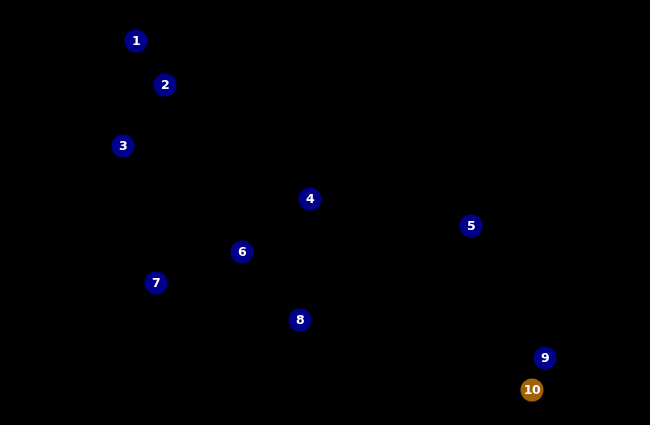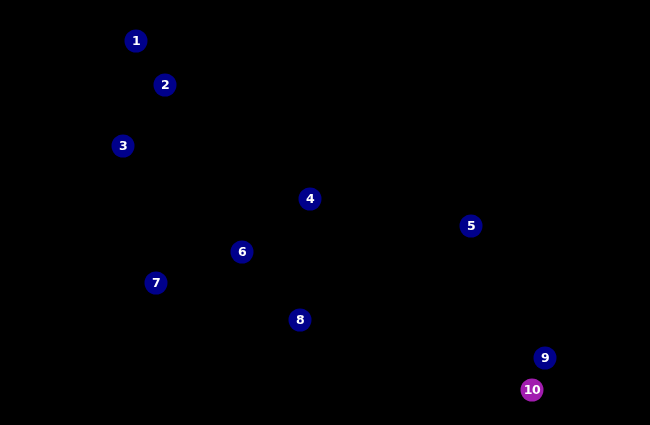--- a/index.html
+++ b/index.html
@@ -33,14 +33,14 @@
 <div class="screen" id="screen" style="background: rgb(0, 0, 0);">
     <div class="marker" style="left: 136px; top: 41px; background: rgb(0, 0, 139); color: rgb(255, 255, 255);">1</div>
     <div class="marker" style="left: 165px; top: 85px; background: rgb(0, 0, 139); color: rgb(255, 255, 255);">2</div>
     <div class="marker" style="left: 123px; top: 146px; background: rgb(0, 0, 139); color: rgb(255, 255, 255);">3</div>
     <div class="marker" style="left: 310px; top: 199px; background: rgb(0, 0, 139); color: rgb(255, 255, 255);">4</div>
     <div class="marker" style="left: 471px; top: 226px; background: rgb(0, 0, 139); color: rgb(255, 255, 255);">5</div>
     <div class="marker" style="left: 242px; top: 252px; background: rgb(0, 0, 139); color: rgb(255, 255, 255);">6</div>
     <div class="marker" style="left: 156px; top: 283px; background: rgb(0, 0, 139); color: rgb(255, 255, 255);">7</div>
     <div class="marker" style="left: 300px; top: 320px; background: rgb(0, 0, 139); color: rgb(255, 255, 255);">8</div>
     <div class="marker" style="left: 545px; top: 358px; background: rgb(0, 0, 139); color: rgb(255, 255, 255);">9</div>
-    <div class="marker" style="left: 532px; top: 390px; background: #a21caf; color: rgb(255, 255, 255);">10</div>
+    <div class="marker" style="left: 532px; top: 390px; background: #a16207; color: rgb(255, 255, 255);">10</div>
   </div>
 
 </body></html>

